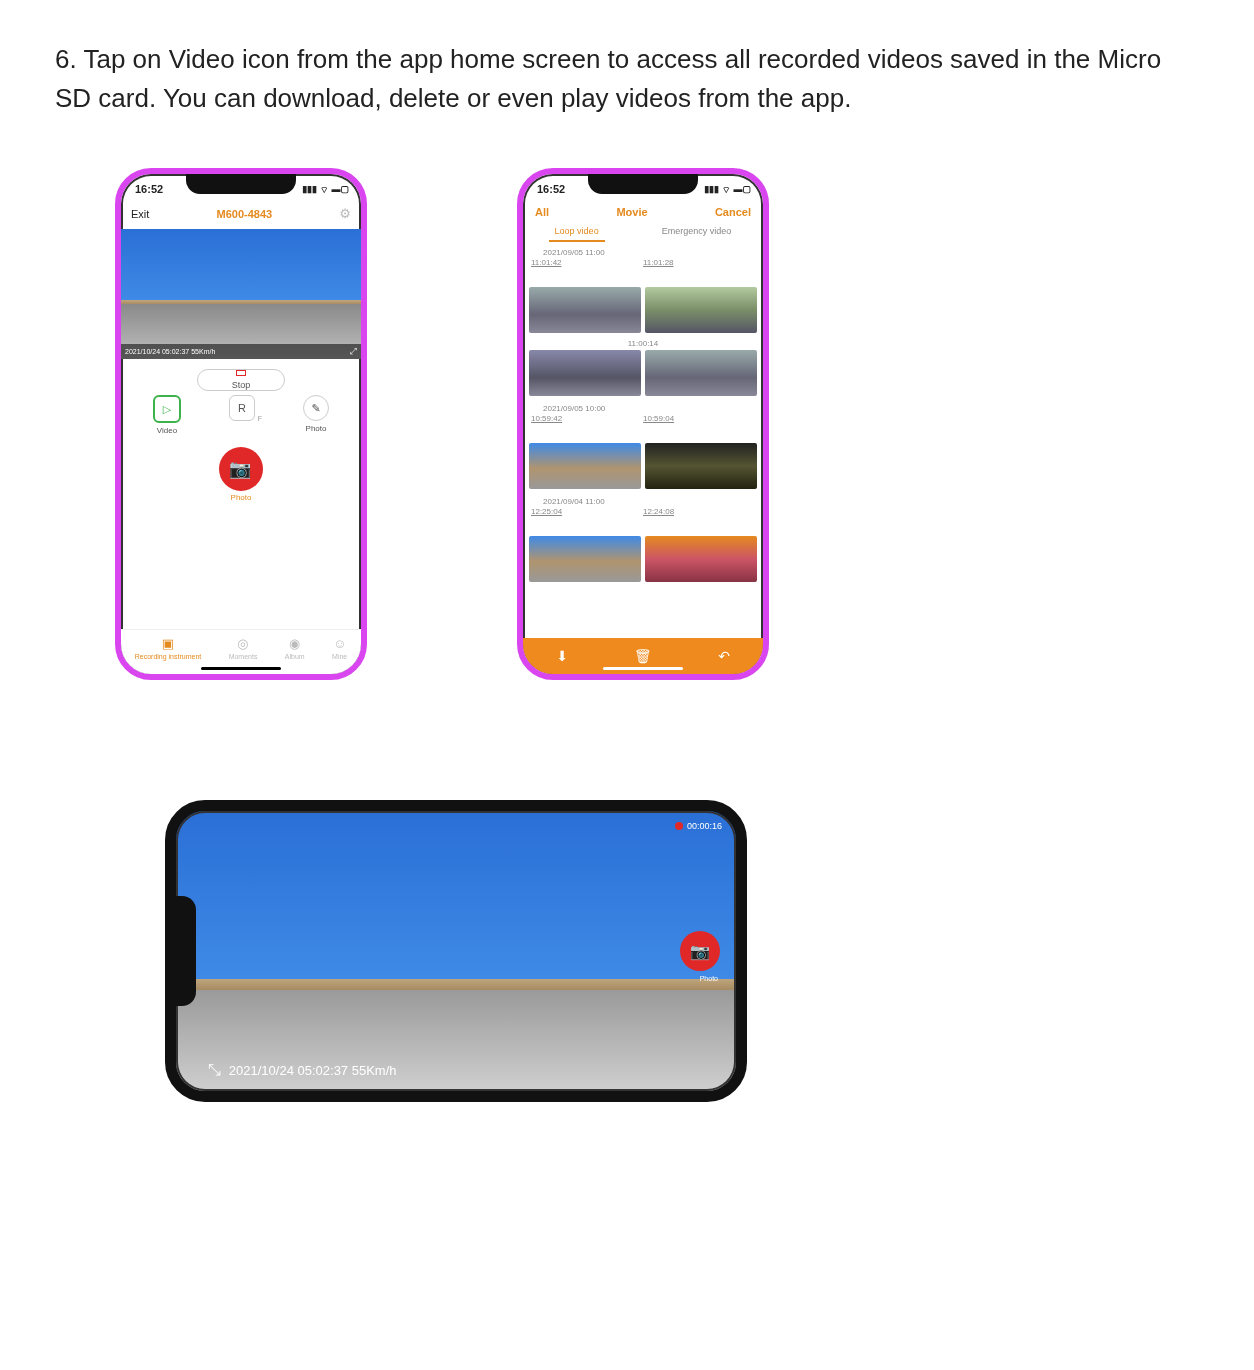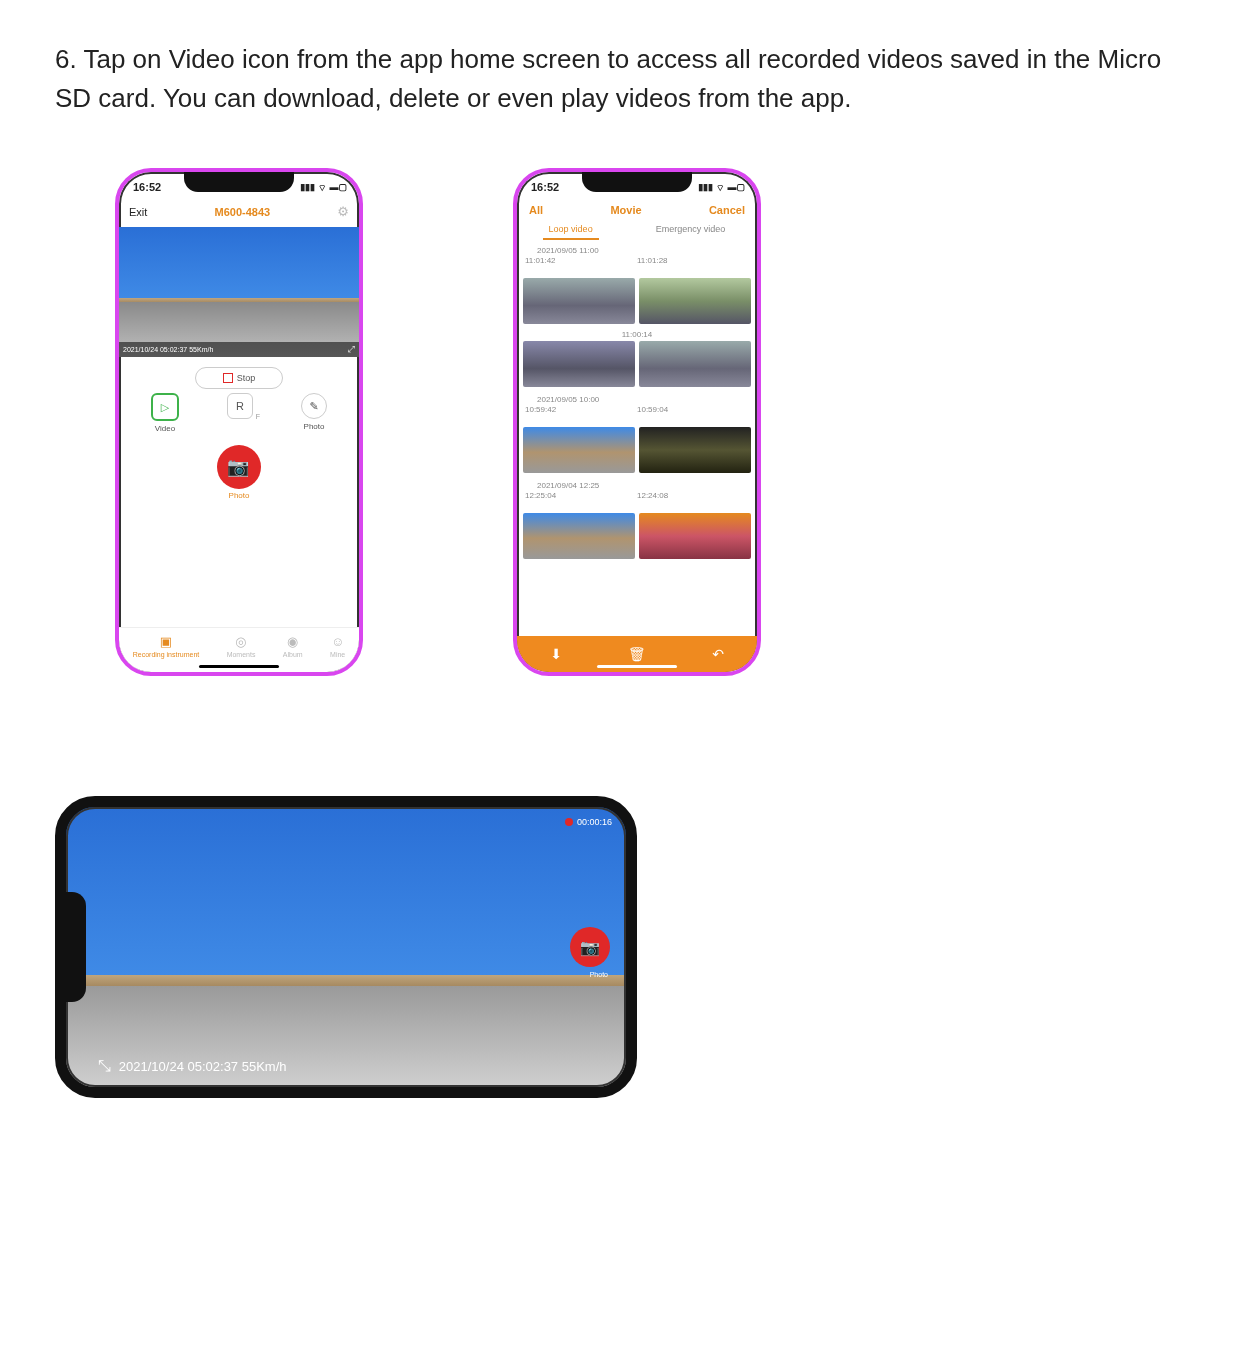--- a/index.html
+++ b/index.html
@@ -20,21 +20,21 @@
     display: flex;
     gap: 150px;
     margin-left: 60px;
     margin-bottom: 120px;
   }
 
   
   .phone {
     width: 240px;
     height: 500px;
-    border: 4px solid #d946ef;
+    border: 6px solid #d946ef;
     border-radius: 36px;
     background: #fff;
     position: relative;
     overflow: hidden;
     box-shadow: inset 0 0 0 2px #333;
   }
   .notch {
     position: absolute;
     top: 0; left: 50%;
     transform: translateX(-50%);
@@ -70,21 +70,21 @@
   .road-overlay {
     position:absolute; bottom:0; left:0; right:0;
     background: rgba(0,0,0,0.55); color:#fff;
     font-size:7px; padding:2px 4px;
     display:flex; justify-content:space-between; align-items:center;
   }
   .stop-pill {
     margin: 10px auto 4px; width: 86px; height:20px;
     border:1px solid #ccc; border-radius:12px;
     display:flex; align-items:center; justify-content:center;
-    font-size:9px; gap:4px; color:#555;
+    font-size:9px; gap:4px; color:#555;flex-direction:column;
   }
   .ctrl-row { display:flex; justify-content:space-around; padding:0 8px; }
   .ctrl { text-align:center; font-size:8px; color:#555; }
   .ctrl .ic {
     width:24px;height:24px;border:1px solid #ccc;border-radius:6px;
     margin:0 auto 3px;display:flex;align-items:center;justify-content:center;font-size:11px;
   }
   .ctrl.video-hl .ic { border:2px solid #3db24a; color:#3db24a; }
   .ctrl.round .ic { border-radius:50%; }
   .shutter {
@@ -103,21 +103,21 @@
   .tabbar .tab .ti{ font-size:13px; display:block; margin-bottom:2px;}
   .tabbar .tab.active{ color:#e58a1f; }
   .home-ind{position:absolute;bottom:4px;left:50%;transform:translateX(-50%);width:80px;height:3px;background:#000;border-radius:3px;}
 
   
   .p2-header{ display:flex;justify-content:space-between;padding:6px 12px;font-size:11px;color:#e58a1f;font-weight:600;gap:7px;}
   .p2-tabs{display:flex;justify-content:space-around;font-size:9px;color:#e58a1f;padding:2px 0;}
   .p2-tabs .sel{border-bottom:2px solid #e58a1f;padding:0 6px 4px;}
   .p2-tabs .unsel{color:#888;padding:0 6px 3px;}
   .sect-hdr{font-size:8px;color:#888;padding:4px 20px 1px;}
-  .times-row{display:flex;font-size:8px;color:#888;padding:0 8px 13px;}
+  .times-row{display:flex;font-size:8px;color:#888;padding:0 8px 20px;text-decoration:underline;}
   .times-row span{flex:1;}
   .thumb-row{display:flex;gap:4px;padding:0 6px 4px;}
   .thumb{flex:1;height:46px;border-radius:2px;}
   .t-a{background:linear-gradient(#9aa,#667 60%,#889);}
   .t-b{background:linear-gradient(#b3c99f,#7a8f68 50%,#556);}
   .t-c{background:linear-gradient(#88a,#556 60%,#889);}
   .t-d{background:linear-gradient(#3f8ae6,#b0946f 55%,#999);}
   .t-e{background:linear-gradient(#222,#553 50%,#221);}
   .t-f{background:linear-gradient(#e58a1f,#c56 50%,#834);}
   .single-time{font-size:8px;color:#888;padding:2px 8px;text-align:center;}
@@ -127,21 +127,21 @@
     background:#ef8a1f;display:flex;justify-content:space-around;align-items:center;
     color:#fff;font-size:14px;
   }
   .home-ind.white{background:#fff;z-index:60;}
 
   
   .phone-land {
     width: 560px; height: 280px;
     border:11px solid #111; border-radius:40px;
     background: linear-gradient(to bottom,#2a6fd6 0%,#3f8ae6 60%,#bfa57d 60%,#a68960 64%,#9a9a9a 64%,#cfcfcf 100%);
-    position:relative; overflow:hidden; 
+    position:relative; overflow:hidden; margin-left:110px;
     box-shadow: inset 0 0 0 2px #333;
   }
   .notch-land{
     position:absolute; left:0; top:50%; transform:translateY(-50%);
     width:20px;height:110px;background:#111;
     border-top-right-radius:14px;border-bottom-right-radius:14px;
   }
   .land-overlay{
     position:absolute;left:32px;bottom:12px;color:#fff;font-size:13px;
     display:flex;align-items:center;gap:8px;
@@ -263,21 +263,21 @@
       <div class="sect-hdr">2021/09/05 10:00</div>
       <div class="times-row">
           <span>10:59:42</span>
           <span>10:59:04</span>
         </div>
       <div class="thumb-row">
         <div class="thumb t-d"></div>
         <div class="thumb t-e"></div>
       </div>
 
-      <div class="sect-hdr">2021/09/04 12:25</div>
+      <div class="sect-hdr">2021/09/04 11:00</div>
       <div class="times-row">
           <span>12:25:04</span>
           <span>12:24:08</span>
         </div>
       <div class="thumb-row">
         <div class="thumb t-d"></div>
         <div class="thumb t-f"></div>
       </div>
     </div>
 

